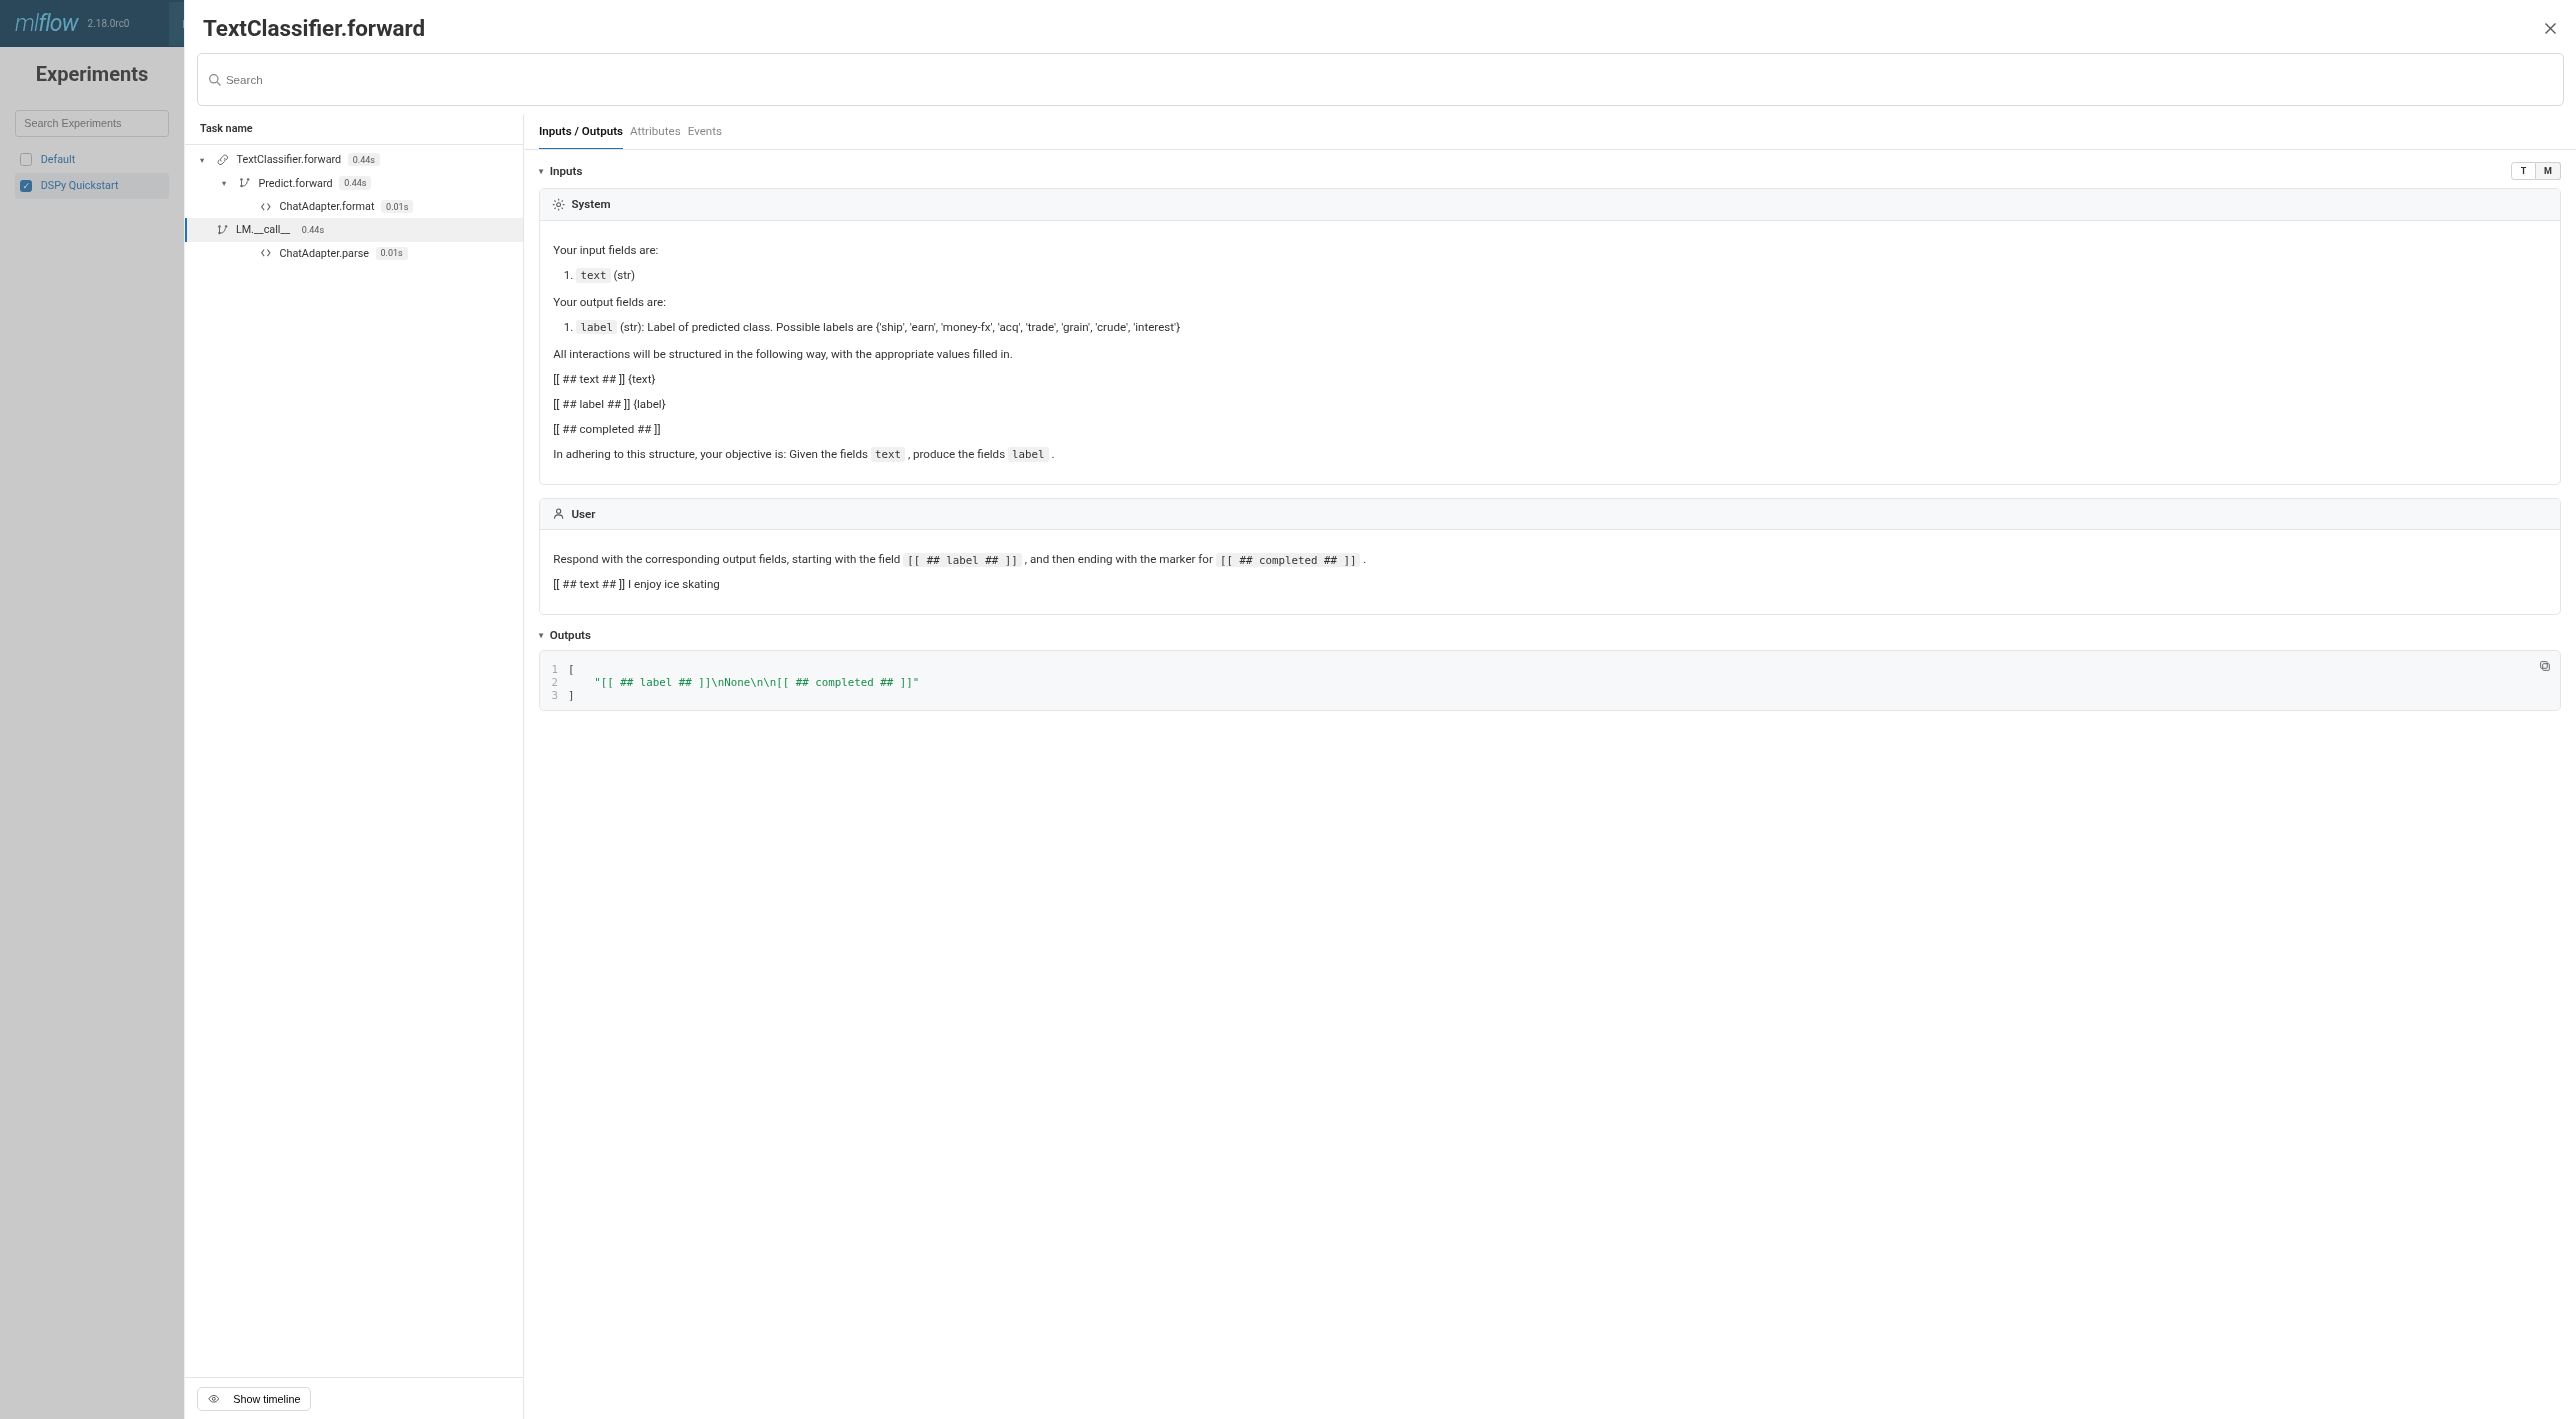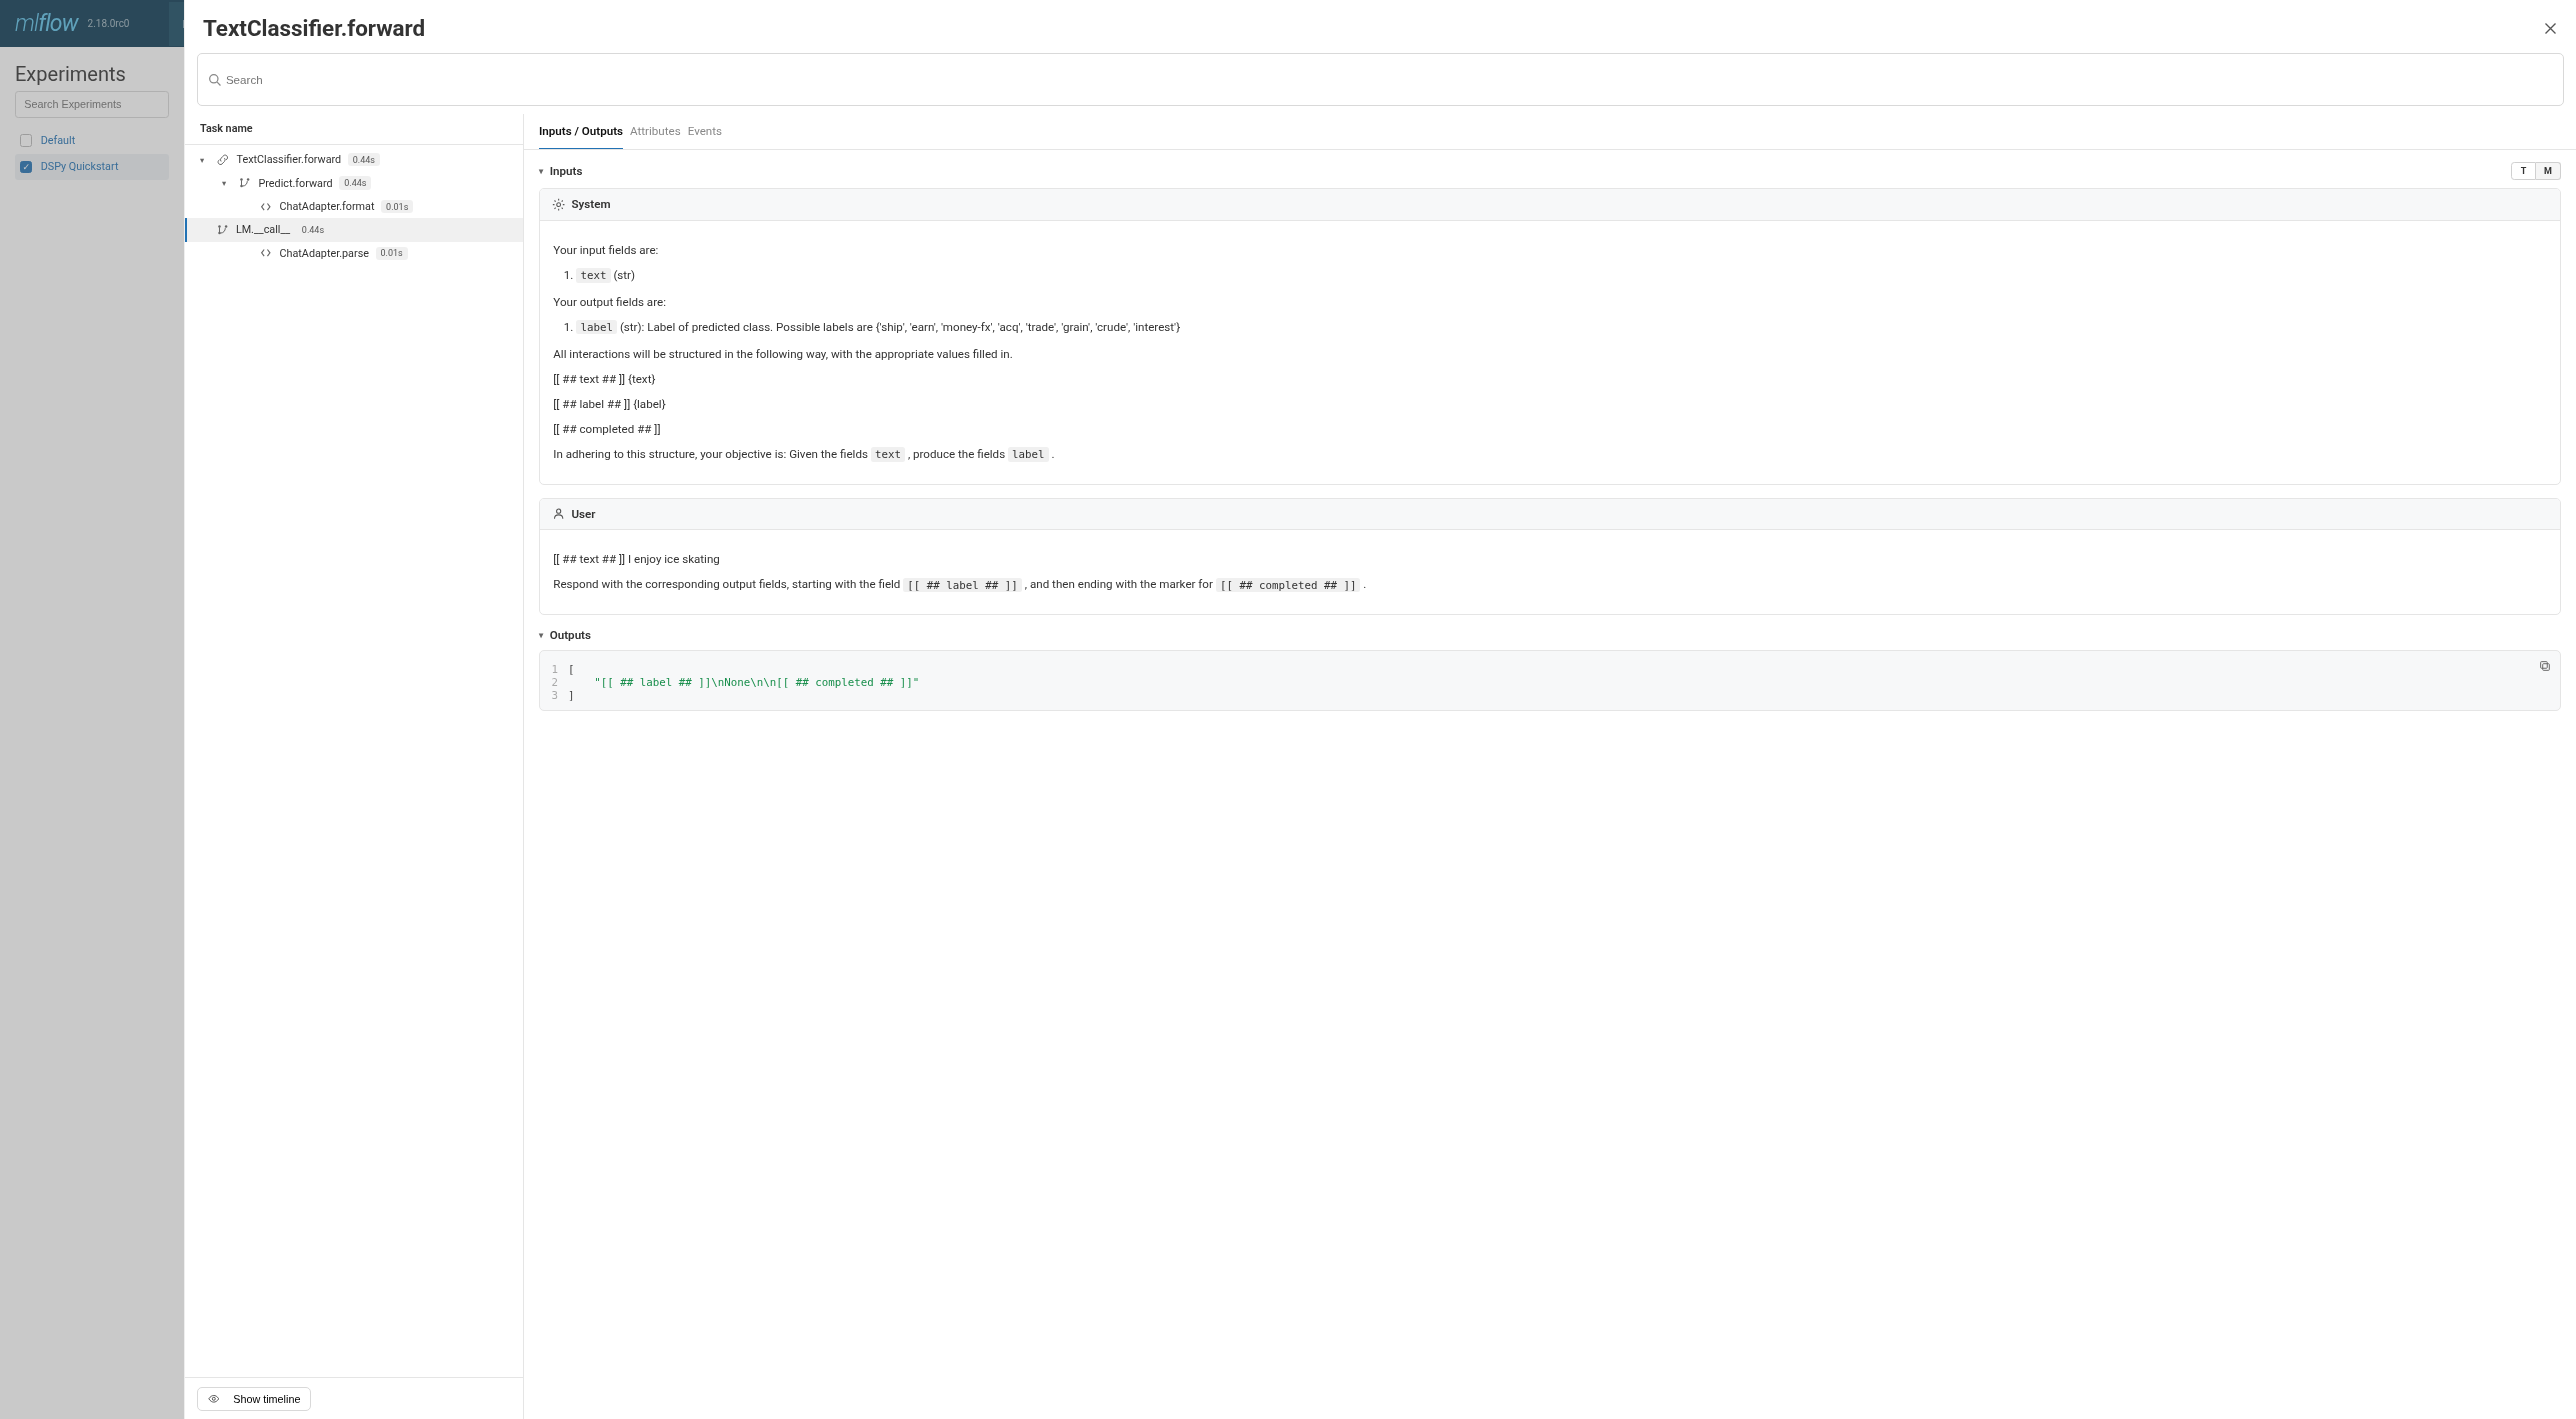--- a/index.html
+++ b/index.html
@@ -7,21 +7,21 @@
 
 
 .app { position: fixed; inset: 0; background: #fff; }
 .topbar { height: 47px; background: #0b3a53; display: flex; align-items: center; padding: 0 15px; gap: 6.6px; }
 .logo { color: #5fc3ea; font-size: 23px; font-weight: 300; font-style: italic; letter-spacing: -0.8px; }
 .logo b { font-weight: 400; }
 .version { color: #9fb4bf; font-size: 10px; margin-left: 3.3px; }
 .nav-tab { color: #cfe0e8; padding: 15px 13.3px; margin-left: 33px; background: #164a63; }
 
 .sidebar { position: absolute; top: 47px; left: 0; width: 184px; bottom: 0; background: #fff; padding: 15px; }
-.sidebar h1 { font-size: 20px; font-weight: 400; margin-bottom: 5px; }
+.sidebar h1 { font-size: 20px; font-weight: 700; margin-bottom: 24px; text-align: center; }
 .search-exp { width: 100%; height: 26.6px; border: 0.8px solid #d9d9d9; border-radius: 3.3px; padding: 0 8.3px; font-size: 10.8px; }
 .exp-list { margin-top: 10px; }
 .exp-item { display: flex; align-items: center; gap: 8.3px; padding: 6.6px 5px; border-radius: 3.3px; }
 .exp-item.selected { background: #eef2f5; }
 .exp-check { width: 12.4px; height: 12.4px; border: 0.8px solid #bbb; border-radius: 2.5px; display: flex; align-items: center; justify-content: center; background: #fff; }
 .exp-check.on { background: #2272b4; border-color: #2272b4; color: #fff; font-size: 9px; }
 .exp-link { color: #2272b4; font-size: 10.8px; }
 
 
 .overlay-dim { position: fixed; top: 0; left: 0; width: 184px; bottom: 0; background: rgba(100,100,100,0.35); }
@@ -248,22 +248,22 @@
 
         <div class="card">
           <div class="card-head">
             <svg width="13.3" height="13.3" viewBox="0 0 16 16">
                 <circle cx="8" cy="5" r="2.5" stroke="#555" stroke-width="1.3" fill="none"></circle>
                 <path d="M3 14c0-3 2.5-4.5 5-4.5s5 1.5 5 4.5" stroke="#555" stroke-width="1.3" fill="none"></path>
               </svg>
             <span>User</span>
           </div>
           <div class="card-body">
+            <p><span>Respond with the corresponding output fields, starting with the field </span><code>[[ ## label ## ]]</code><span> , and then ending with the marker for </span><code>[[ ## completed ## ]]</code><span> .</span></p>
             <p>[[ ## text ## ]] I enjoy ice skating</p>
-            <p><span>Respond with the corresponding output fields, starting with the field </span><code>[[ ## label ## ]]</code><span> , and then ending with the marker for </span><code>[[ ## completed ## ]]</code><span> .</span></p>
           </div>
         </div>
 
         <div class="section-head">
           <div class="section-title">
             <span style="font-size:8.3px;color:#666">▾</span>
             <span>Outputs</span>
           </div>
         </div>
 

